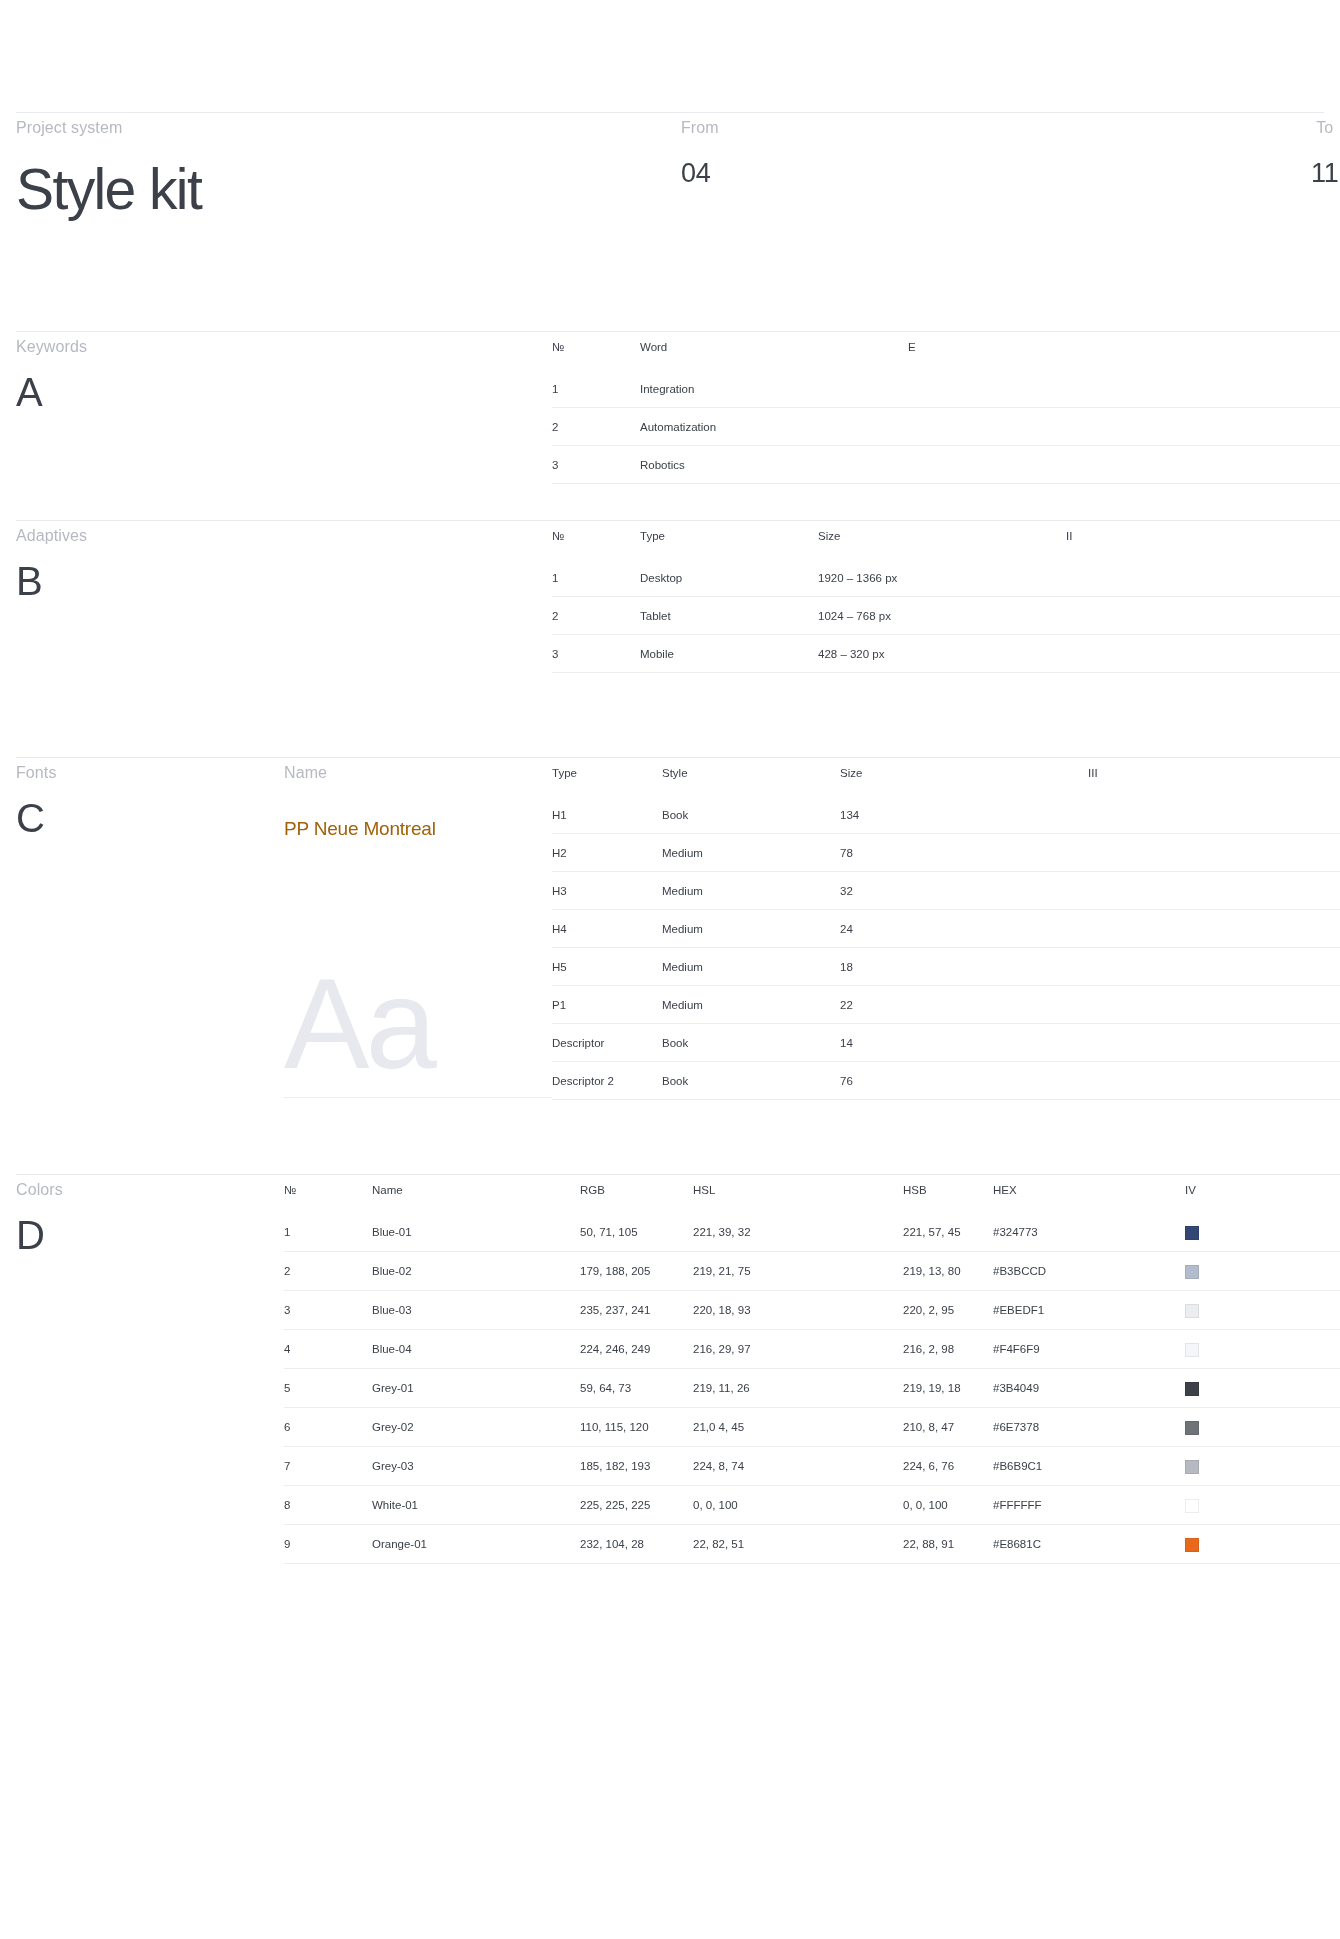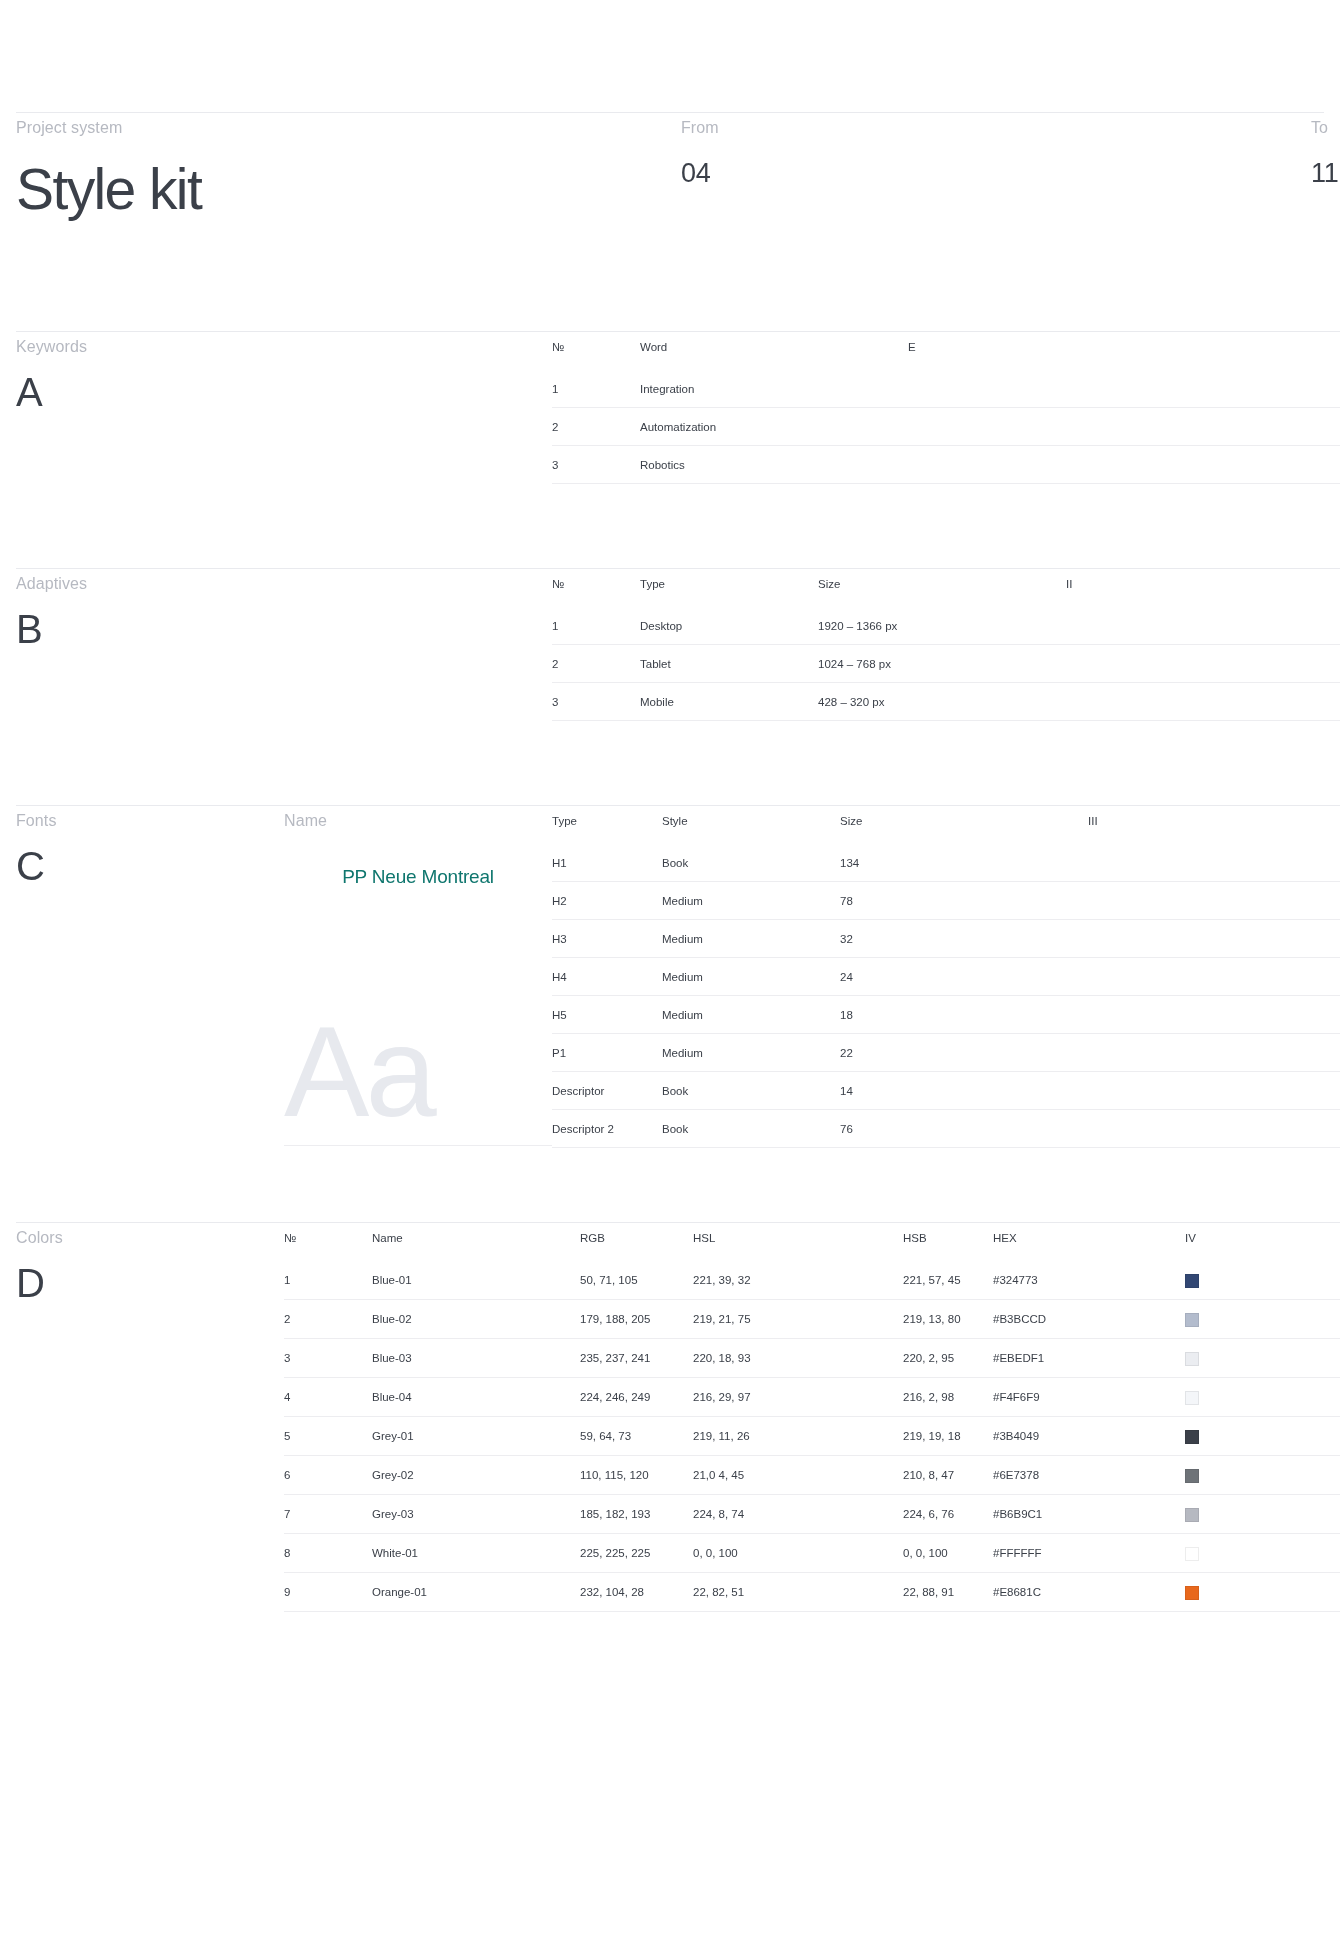--- a/index.html
+++ b/index.html
@@ -45,21 +45,21 @@
     padding-right: 16px;
   }
   .hdr-row {
     display: flex;
     align-items: flex-start;
     border-top: 1px solid #e9eaee;
     padding-top: 8px;
   }
   .hdr-col-title { width: 665px; flex: 0 0 665px; }
   .hdr-col-from  { width: 630px; flex: 0 0 630px; }
-  .hdr-col-to    { flex: 1 1 auto; text-align: left; }
+  .hdr-col-to    { flex: 1 1 auto; text-align: center; }
 
   .title-main {
     font-size: 57px;
     line-height: 64px;
     letter-spacing: -1.6px;
     font-weight: 400;
     color: #3b4049;
     margin-top: 22px;
   }
   .big-num {
@@ -139,25 +139,24 @@
     font-size: 128px;
     line-height: 128px;
     color: #e7e9ee;
     font-weight: 400;
     letter-spacing: -4px;
     margin-top: 120px;
     margin-left: 0;
   }
   .fontname {
     font-size: 19px;
-    color: #0f766e;
+    color: #a16207;
     font-weight: 400;
     letter-spacing: -0.2px;
     margin-top: 22px;
-    text-align: center;
   }
   .underline-name {
     border-bottom: 1px solid #ededf0;
     height: 1px;
     margin-top: 8px;
   }
 </style>
 </head>
 <body>
 
@@ -230,21 +229,21 @@
               <td>3</td>
               <td>Robotics</td>
               <td></td>
             </tr>
           </tbody>
         </table>
       </div>
     </div>
   </div>
 
-  <div class="section" style="margin-top:84px;">
+  <div class="section" style="margin-top:36px;">
     <div class="sec-head">
       <div class="col-letter">
         <div class="label">Adaptives</div>
       </div>
       <div class="col-name"></div>
       <div class="col-table">
         <table class="kit">
           <colgroup>
               <col style="width:88px">
               <col style="width:178px">

